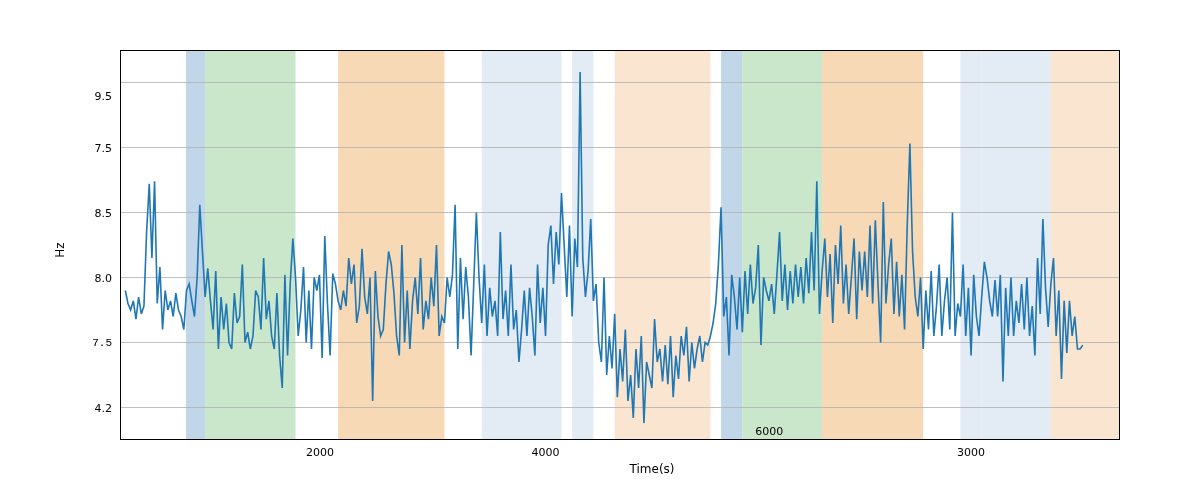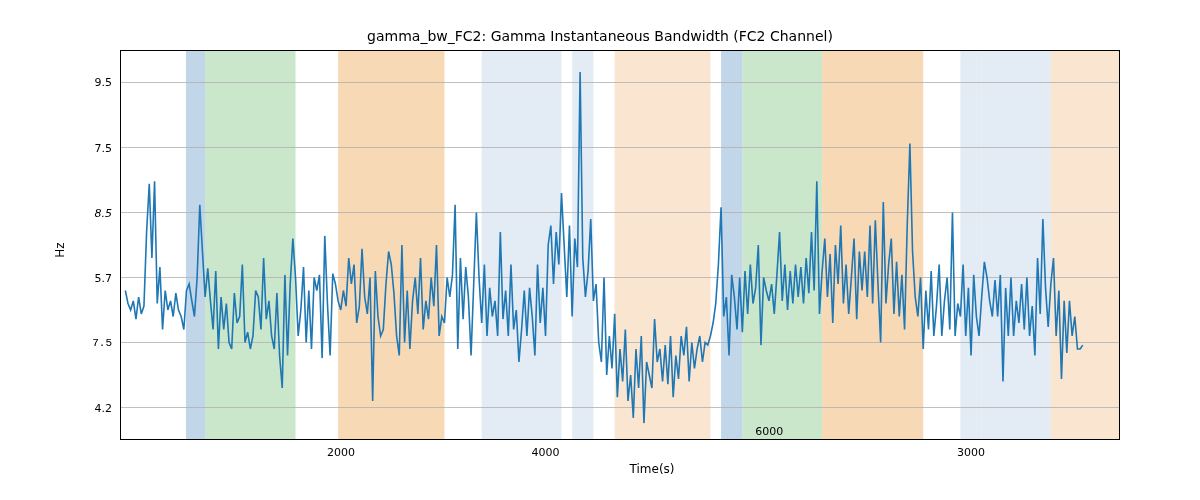--- a/index.html
+++ b/index.html
@@ -75,21 +75,20 @@
     font-size: 11px;
     transform: translate(-100%, -50%);
   }
   svg { display: block; }
 </style>
 </head>
 <body>
 
 <div class="figure">
 
-  <div class="title">gamma_bw_FC2: Gamma Instantaneous Bandwidth (FC2 Channel)</div>
 
   <div class="ylabel">Hz</div>
 
   <div class="xlabel">Time(s)</div>
 
   <div class="axes">
     <svg id="plot-svg" width="1000" height="390">
       <g id="regions-layer">
           <rect x="65.95744680851064" y="0" width="19.148936170212764" height="390" fill="#8fb4d9" fill-opacity="0.55"></rect>
           <rect x="85.1063829787234" y="0" width="90.42553191489363" height="390" fill="#9fd4a0" fill-opacity="0.55"></rect>
@@ -109,28 +108,28 @@
           <line x1="0" x2="1000" y1="292.5" y2="292.5"></line>
           <line x1="0" x2="1000" y1="227.5" y2="227.5"></line>
           <line x1="0" x2="1000" y1="162.49999999999997" y2="162.49999999999997"></line>
           <line x1="0" x2="1000" y1="97.5" y2="97.5"></line>
           <line x1="0" x2="1000" y1="32.5" y2="32.5"></line>
         </g>
       <path id="series-path" class="series" d="M5.32 240.50 L7.98 253.50 L10.64 260.00 L13.30 250.90 L15.96 269.10 L18.62 247.00 L21.28 263.90 L23.94 256.10 L26.60 182.00 L29.26 133.90 L31.91 208.00 L34.57 131.30 L37.23 253.50 L39.89 217.10 L42.55 279.50 L45.21 240.50 L47.87 260.00 L50.53 250.90 L53.19 266.50 L55.85 243.10 L58.51 260.00 L61.17 266.50 L63.83 279.50 L66.49 240.50 L69.15 234.00 L71.81 250.90 L74.47 266.50 L77.13 227.50 L79.79 154.70 L82.45 201.50 L85.11 247.00 L87.77 218.40 L90.43 250.90 L93.09 279.50 L95.74 221.00 L98.40 299.00 L101.06 247.00 L103.72 279.50 L106.38 253.50 L109.04 292.50 L111.70 299.00 L114.36 243.10 L117.02 273.00 L119.68 266.50 L122.34 214.50 L125.00 292.50 L127.66 282.10 L130.32 299.00 L132.98 286.00 L135.64 240.50 L138.30 247.00 L140.96 279.50 L143.62 208.00 L146.28 269.10 L148.94 250.90 L151.60 286.00 L154.26 299.00 L156.91 243.10 L159.57 305.50 L162.23 338.00 L164.89 224.90 L167.55 305.50 L170.21 234.00 L172.87 188.50 L175.53 227.50 L178.19 286.00 L180.85 260.00 L183.51 217.10 L186.17 292.50 L188.83 240.50 L191.49 299.00 L194.15 227.50 L196.81 240.50 L199.47 224.90 L202.13 308.10 L204.79 185.90 L207.45 253.50 L210.11 305.50 L212.77 223.60 L215.43 234.00 L218.09 250.90 L220.74 260.00 L223.40 240.50 L226.06 256.10 L228.72 208.00 L231.38 234.00 L234.04 214.50 L236.70 273.00 L239.36 256.10 L242.02 198.90 L244.68 247.00 L247.34 263.90 L250.00 227.50 L252.66 351.00 L255.32 221.00 L257.98 266.50 L260.64 286.00 L263.30 279.50 L265.96 234.00 L268.62 201.50 L271.28 214.50 L273.94 243.10 L276.60 286.00 L279.26 305.50 L281.91 195.00 L284.57 292.50 L287.23 240.50 L289.89 299.00 L292.55 250.90 L295.21 227.50 L297.87 263.90 L300.53 208.00 L303.19 279.50 L305.85 250.90 L308.51 269.10 L311.17 227.50 L313.83 256.10 L316.49 195.00 L319.15 286.00 L321.81 266.50 L324.47 273.00 L327.13 227.50 L329.79 247.00 L332.45 224.90 L335.11 154.70 L337.77 299.00 L340.43 208.00 L343.09 269.10 L345.74 217.10 L348.40 247.00 L351.06 305.50 L353.72 234.00 L356.38 162.50 L359.04 227.50 L361.70 273.00 L364.36 214.50 L367.02 286.00 L369.68 237.90 L372.34 266.50 L375.00 250.90 L377.66 286.00 L380.32 182.00 L382.98 269.10 L385.64 240.50 L388.30 286.00 L390.96 214.50 L393.62 279.50 L396.28 260.00 L398.94 312.00 L401.60 279.50 L404.26 240.50 L406.91 286.00 L409.57 237.90 L412.23 266.50 L414.89 305.50 L417.55 214.50 L420.21 273.00 L422.87 237.90 L425.53 286.00 L428.19 195.00 L430.85 175.50 L433.51 234.00 L436.17 182.00 L438.83 214.50 L441.49 143.00 L444.15 195.00 L446.81 247.00 L449.47 175.50 L452.13 266.50 L454.79 188.50 L457.45 217.10 L460.11 22.10 L462.77 208.00 L465.43 247.00 L468.09 221.00 L470.74 169.00 L473.40 250.90 L476.06 234.00 L478.72 292.50 L481.38 312.00 L484.04 227.50 L486.70 325.00 L489.36 286.00 L492.02 318.50 L494.68 263.90 L497.34 347.10 L500.00 299.00 L502.66 331.50 L505.32 279.50 L507.98 351.00 L510.64 325.00 L513.30 367.90 L515.96 299.00 L518.62 338.00 L521.28 286.00 L523.94 373.10 L526.60 312.00 L529.26 325.00 L531.91 338.00 L534.57 269.10 L537.23 312.00 L539.89 299.00 L542.55 331.50 L545.21 295.10 L547.87 334.10 L550.53 286.00 L553.19 347.10 L555.85 305.50 L558.51 328.90 L561.17 286.00 L563.83 305.50 L566.49 276.90 L569.15 331.50 L571.81 292.50 L574.47 318.50 L577.13 299.00 L579.79 286.00 L582.45 312.00 L585.11 292.50 L587.77 295.10 L590.43 286.00 L593.09 273.00 L595.74 253.50 L598.40 214.50 L601.06 157.30 L603.72 266.50 L606.38 247.00 L609.04 305.50 L611.70 224.90 L614.36 247.00 L617.02 279.50 L619.68 227.50 L622.34 282.10 L625.00 221.00 L627.66 263.90 L630.32 214.50 L632.98 253.50 L635.64 237.90 L638.30 195.00 L640.96 295.10 L643.62 227.50 L646.28 240.50 L648.94 250.90 L651.60 234.00 L654.26 263.90 L656.91 224.90 L659.57 182.00 L662.23 250.90 L664.89 214.50 L667.55 260.00 L670.21 221.00 L672.87 253.50 L675.53 214.50 L678.19 247.00 L680.85 217.10 L683.51 253.50 L686.17 208.00 L688.83 243.10 L691.49 182.00 L694.15 240.50 L696.81 131.30 L699.47 263.90 L702.13 221.00 L704.79 188.50 L707.45 247.00 L710.11 204.10 L712.77 273.00 L715.43 195.00 L718.09 234.00 L720.74 175.50 L723.40 253.50 L726.06 214.50 L728.72 263.90 L731.38 227.50 L734.04 188.50 L736.70 269.10 L739.36 201.50 L742.02 240.50 L744.68 201.50 L747.34 247.00 L750.00 175.50 L752.66 253.50 L755.32 170.30 L757.98 234.00 L760.64 292.50 L763.30 152.10 L765.96 253.50 L768.62 214.50 L771.28 188.50 L773.94 263.90 L776.60 211.90 L779.26 266.50 L781.91 224.90 L784.57 279.50 L787.23 175.50 L789.89 93.60 L792.55 201.50 L795.21 247.00 L797.87 266.50 L800.53 227.50 L803.19 299.00 L805.85 240.50 L808.51 279.50 L811.17 221.00 L813.83 286.00 L816.49 256.10 L819.15 214.50 L821.81 286.00 L824.47 250.90 L827.13 227.50 L829.79 279.50 L832.45 162.50 L835.11 286.00 L837.77 253.50 L840.43 266.50 L843.09 214.50 L845.74 286.00 L848.40 237.90 L851.06 305.50 L853.72 224.90 L856.38 266.50 L859.04 286.00 L861.70 247.00 L864.36 211.90 L867.02 227.50 L869.68 250.90 L872.34 266.50 L875.00 230.10 L877.66 266.50 L880.32 224.90 L882.98 331.50 L885.64 237.90 L888.30 286.00 L890.96 227.50 L893.62 286.00 L896.28 250.90 L898.94 273.00 L901.60 234.00 L904.26 279.50 L906.91 227.50 L909.57 286.00 L912.23 256.10 L914.89 305.50 L917.55 208.00 L920.21 263.90 L922.87 169.00 L925.53 237.90 L928.19 276.90 L930.85 234.00 L933.51 208.00 L936.17 286.00 L938.83 240.50 L941.49 328.90 L944.15 250.90 L946.81 302.90 L949.47 250.90 L952.13 286.00 L954.79 266.50 L957.45 299.00 L960.11 299.00 L962.77 295.10 L965.43 NaN L968.09 NaN L970.74 NaN L973.40 NaN L976.06 NaN L978.72 NaN L981.38 NaN L984.04 NaN L986.70 NaN L989.36 NaN L992.02 NaN " stroke="#1f77b4"></path>
     </svg>
     <div class="plot-border"></div>
     <div id="xtick-layer">
-        <div class="tick-label-x" style="left: 221px; top: 396px;">2000</div>
+        <div class="tick-label-x" style="left: 200px; top: 396px;">2000</div>
         <div class="tick-label-x" style="left: 425.532px; top: 396px;">4000</div>
         <div class="tick-label-x" style="left: 638.298px; top: 375px; margin-left: 11px;">6000</div>
         <div class="tick-label-x" style="left: 851.064px; top: 396px;">3000</div>
       </div>
     <div id="ytick-layer">
         <div class="tick-label-y" style="left: -8px; top: 357.5px;">4.2</div>
         <div class="tick-label-y" style="left: -8px; top: 292.5px; font-family: Liberation Mono, monospace;">7.5</div>
-        <div class="tick-label-y" style="left: -8px; top: 227.5px;">5.7</div>
-        <div class="tick-label-y" style="left: -8px; top: 162.5px; font-style: italic;">8.5</div>
+        <div class="tick-label-y" style="left: -8px; top: 227.5px;">8.0</div>
+        <div class="tick-label-y" style="left: -8px; top: 162.5px;">8.5</div>
         <div class="tick-label-y" style="left: -8px; top: 97.5px;">7.5</div>
-        <div class="tick-label-y" style="left: -8px; top: 32px; text-align: center;">9.5</div>
+        <div class="tick-label-y" style="left: -8px; top: 46px; text-align: center;">9.5</div>
       </div>
   </div>
 
 </div>
 
 </body></html>

